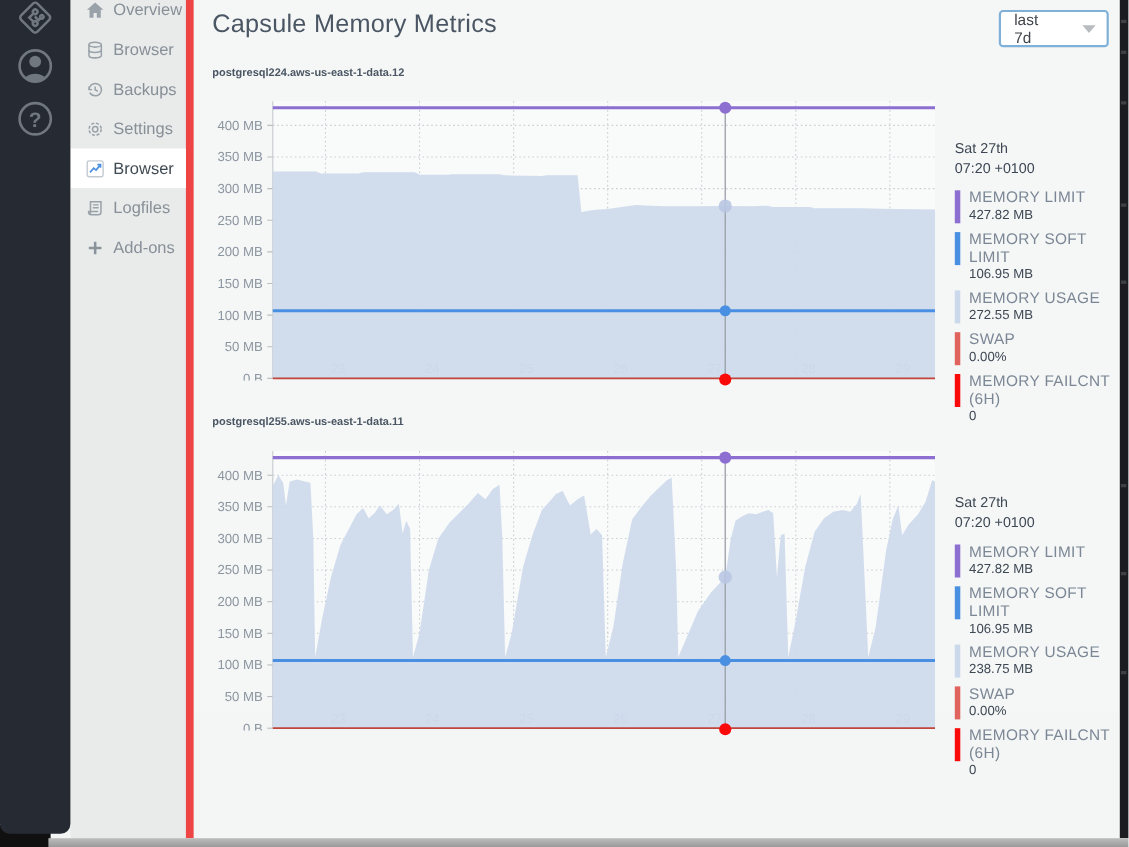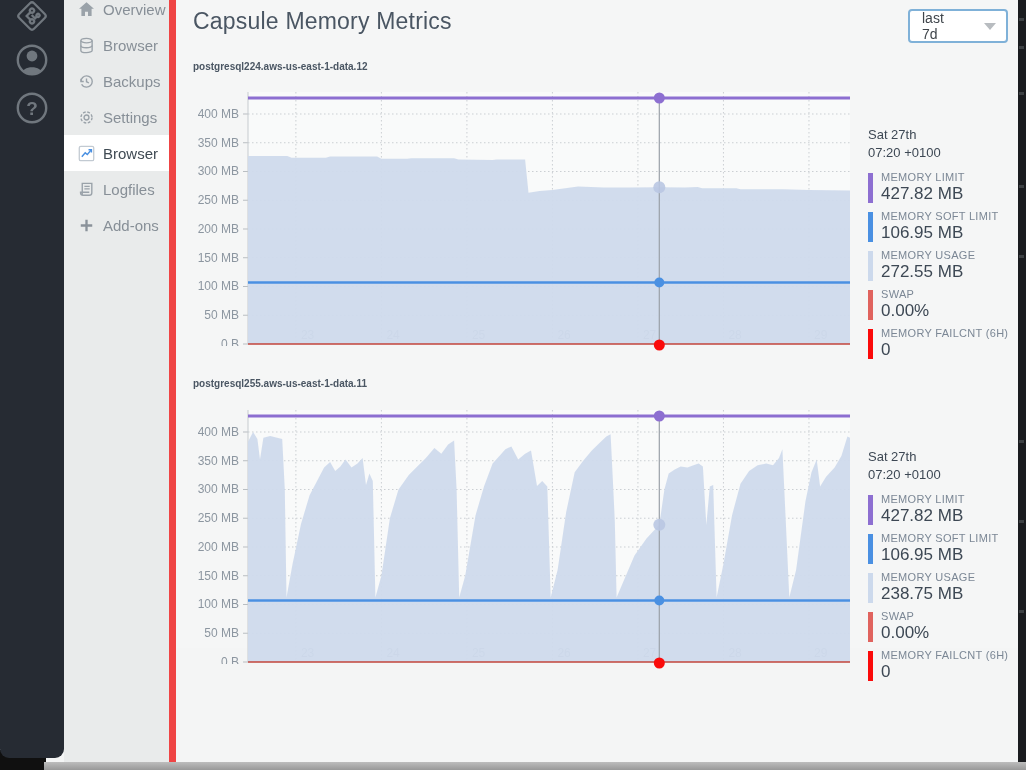--- a/index.html
+++ b/index.html
@@ -40,22 +40,22 @@
   .caret{width:0;height:0;border-left:6px solid transparent;border-right:6px solid transparent;border-top:7px solid #b8bcc0;}
   .section-title{
     position:absolute;left:17px;margin:0;font-size:10px;font-weight:700;color:#4a5663;
   }
   .chart-svg{position:absolute;left:14px;}
   
   .legend{position:absolute;left:692px;width:148px;margin-top:21px;}
   .tooltip-head{font-size:13px;line-height:18px;color:#3d4854;margin-bottom:9px;}
   .legend-entry{display:flex;margin-bottom:6px;}
   .legend-bar{width:5px;height:30px;margin-right:8px;margin-top:2px;flex:0 0 5px;}
-  .legend-label{font-size:11px;letter-spacing:0.3px;color:#7b8795;margin-bottom:1px;}
-  .legend-value{font-size:17px;color:#3d4854;}
+  .legend-label{font-size:14px;letter-spacing:0.3px;color:#7b8795;margin-bottom:1px;}
+  .legend-value{font-size:12px;color:#3d4854;}
   
   .right-strip{position:absolute;left:1018px;top:0;width:8px;height:762px;background:#1a1c1f;z-index:5;}
   .right-strip .speck{position:absolute;left:1px;width:5px;height:3px;background:#4d5154;opacity:.7;}
   .bottom-black{position:absolute;left:0;top:750px;width:46px;height:20px;background:#101010;z-index:1;}
   .bottom-bar{position:absolute;left:44px;top:762px;width:982px;height:8px;background:linear-gradient(#bdbdbd,#999999);z-index:6;}
 </style>
 </head>
 <body>
 
 <aside class="rail">

